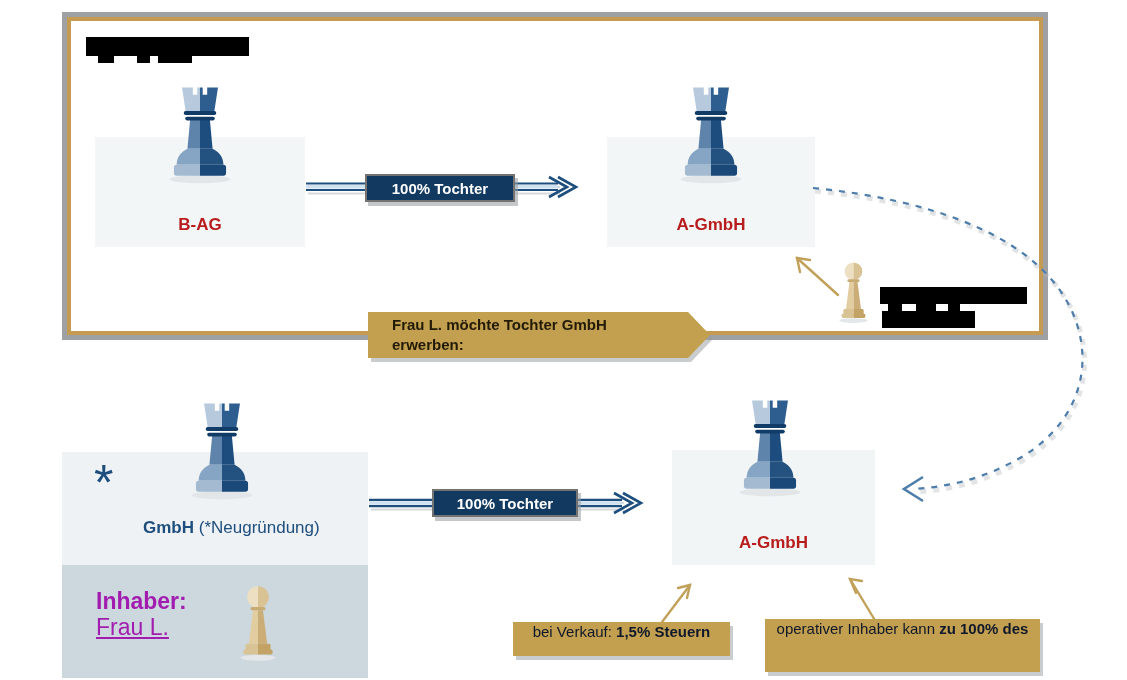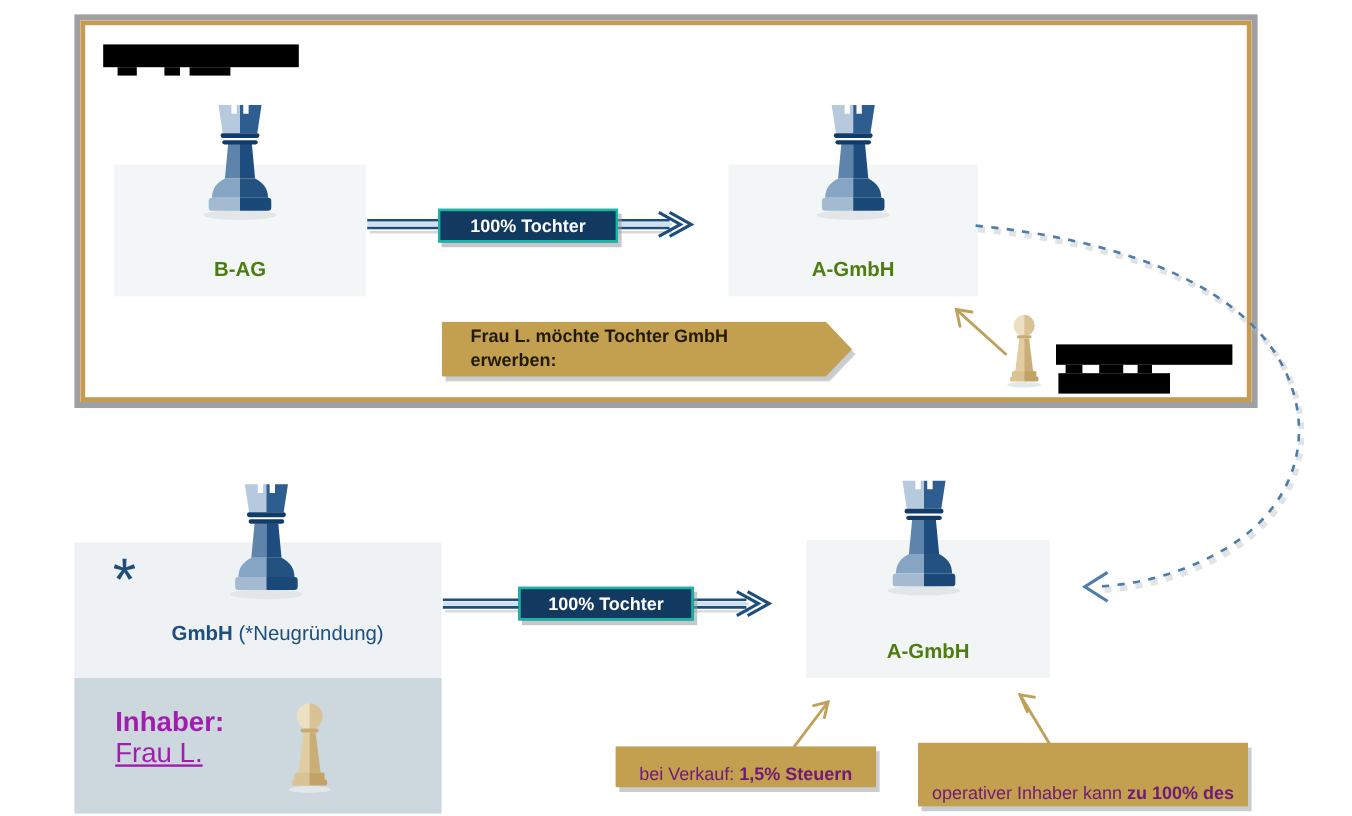--- a/index.html
+++ b/index.html
@@ -14,44 +14,44 @@
   }
   .frame-inner{
     position:absolute;inset:0;border:4px solid #c59b51;box-sizing:border-box;background:#ffffff;
   }
   
   .redact{position:absolute;background:#000;z-index:8;}
   
   .card{position:absolute;z-index:2;}
   .card-label{
     position:absolute;left:0;right:0;bottom:12px;text-align:center;
-    color:#4d7c0f;font-weight:bold;font-size:17px;
+    color:#b91c1c;font-weight:bold;font-size:17px;
   }
   .piece{position:absolute;z-index:3;}
   .overlay{position:absolute;left:0;top:0;width:1127px;height:680px;z-index:4;pointer-events:none;}
   
   .navybox{
-    position:absolute;z-index:5;background:#12395f;border:2px solid #14b8a6;
+    position:absolute;z-index:5;background:#12395f;border:2px solid #737373;
     box-shadow:3px 4px 0 rgba(150,155,160,.55);
     color:#ffffff;font-weight:bold;font-size:15px;
     display:flex;align-items:center;justify-content:center;box-sizing:border-box;
   }
   
-  .pennant-wrap{position:absolute;z-index:5;filter:drop-shadow(3px 4px 0 rgba(150,155,160,.5));}
+  .pennant-wrap{position:absolute;z-index:5;filter:drop-shadow(3px 4px 0 rgba(150,155,160,.5));margin-top:44px;}
   .pennant{
     background:#c2a050;color:#221a06;font-weight:bold;font-size:15px;line-height:20px;
     padding:4px 40px 4px 24px;box-sizing:border-box;
     clip-path:polygon(0 0, calc(100% - 22px) 0, 100% 50%, calc(100% - 22px) 100%, 0 100%);
     display:flex;flex-direction:column;justify-content:center;
   }
   
   .goldbox{
-    position:absolute;z-index:5;background:#c2a050;color:#701a75;font-size:15px;line-height:20px;
+    position:absolute;z-index:5;background:#c2a050;color:#0f172a;font-size:15px;line-height:20px;
     box-shadow:3px 4px 0 rgba(150,155,160,.5);
-    display:flex;flex-direction:column;align-items:center;justify-content:flex-end;
+    display:flex;flex-direction:column;align-items:center;justify-content:flex-start;
     box-sizing:border-box;text-align:center;
   }
   .goldbox b, .pennant b{font-weight:bold;}
   .asterisk{
     position:absolute;color:#1d4e7e;font-size:50px;line-height:1;font-weight:400;z-index:3;
   }
   .gmbh-line{
     position:absolute;font-size:17px;color:#1d4e7e;z-index:3;white-space:nowrap;
   }
   .gmbh-line b{font-weight:bold;margin-left:48px;}

